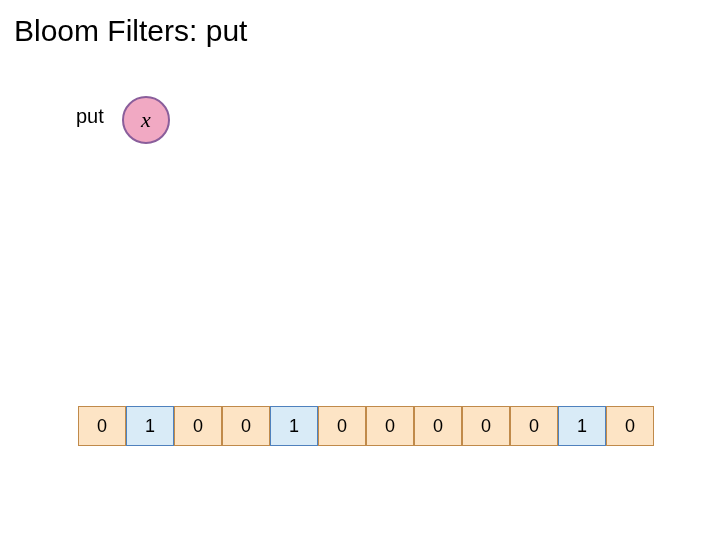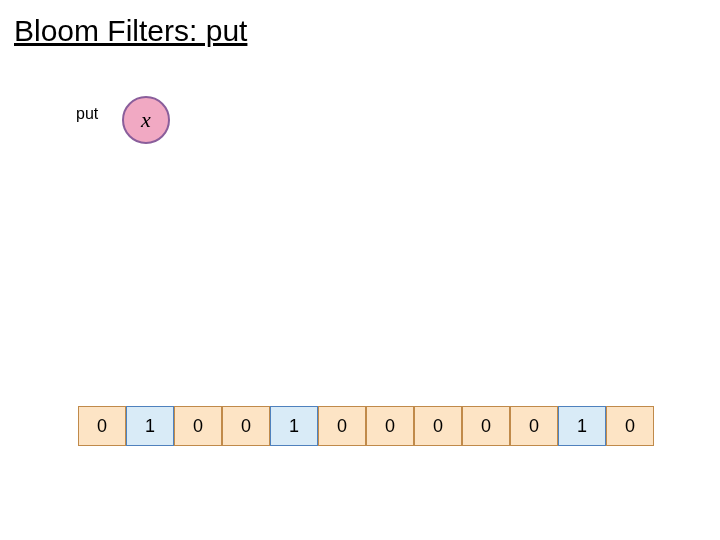--- a/index.html
+++ b/index.html
@@ -11,27 +11,26 @@
     font-family: Arial, Helvetica, sans-serif;
     position: relative;
     overflow: hidden;
   }
   .title {
     position: absolute;
     top: 14px;
     left: 14px;
     font-size: 30px;
     color: #000;
-    text-decoration: underline;
   }
   .put-label {
     position: absolute;
     top: 105px;
     left: 76px;
-    font-size: 16px;
+    font-size: 20px;
     color: #000;
   }
   .x-circle {
     position: absolute;
     top: 96px;
     left: 122px;
     width: 48px;
     height: 48px;
     border-radius: 50%;
     background: #f1a9c3;

